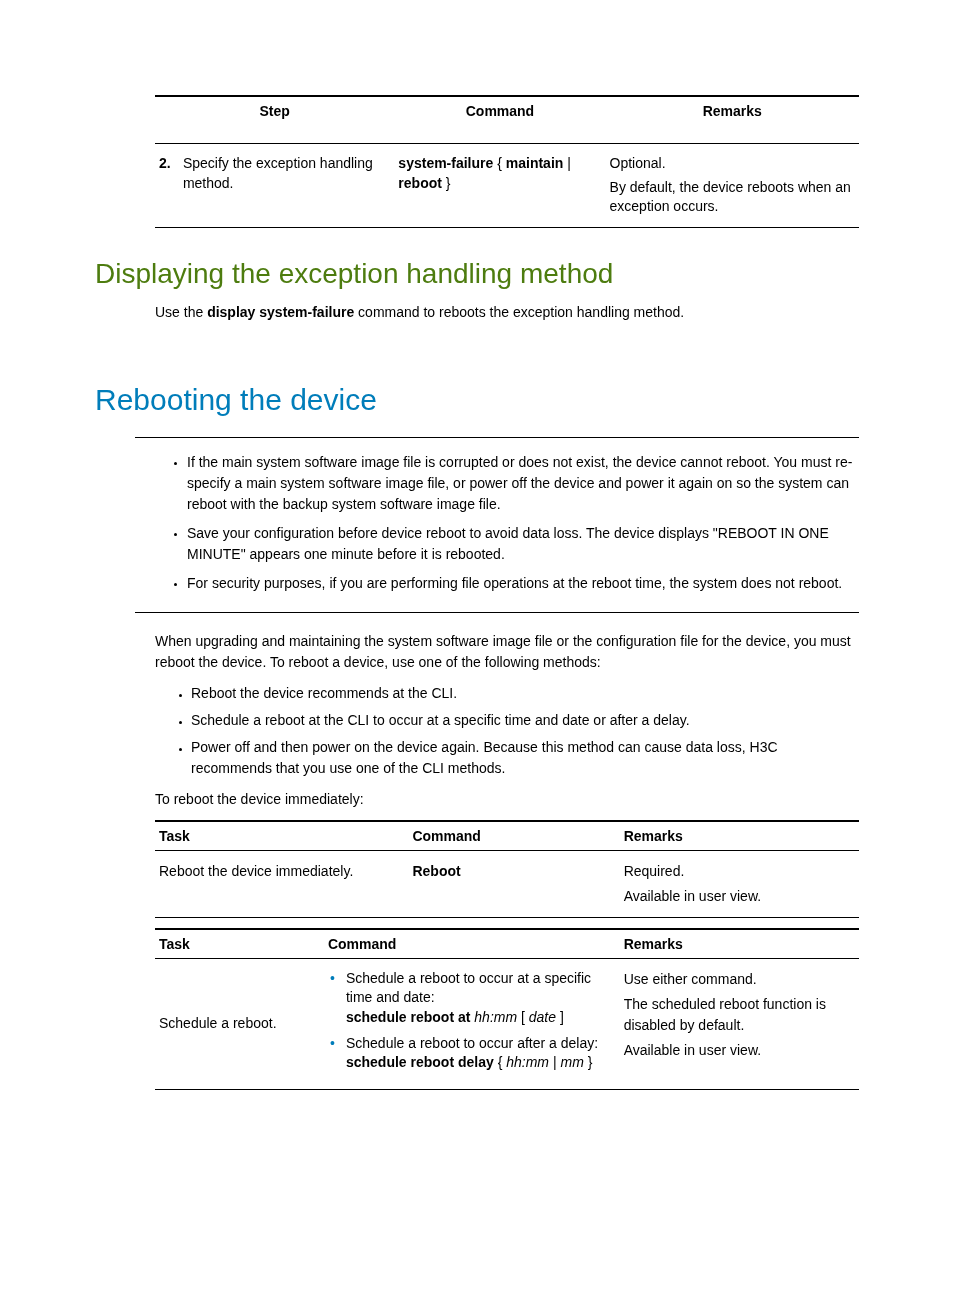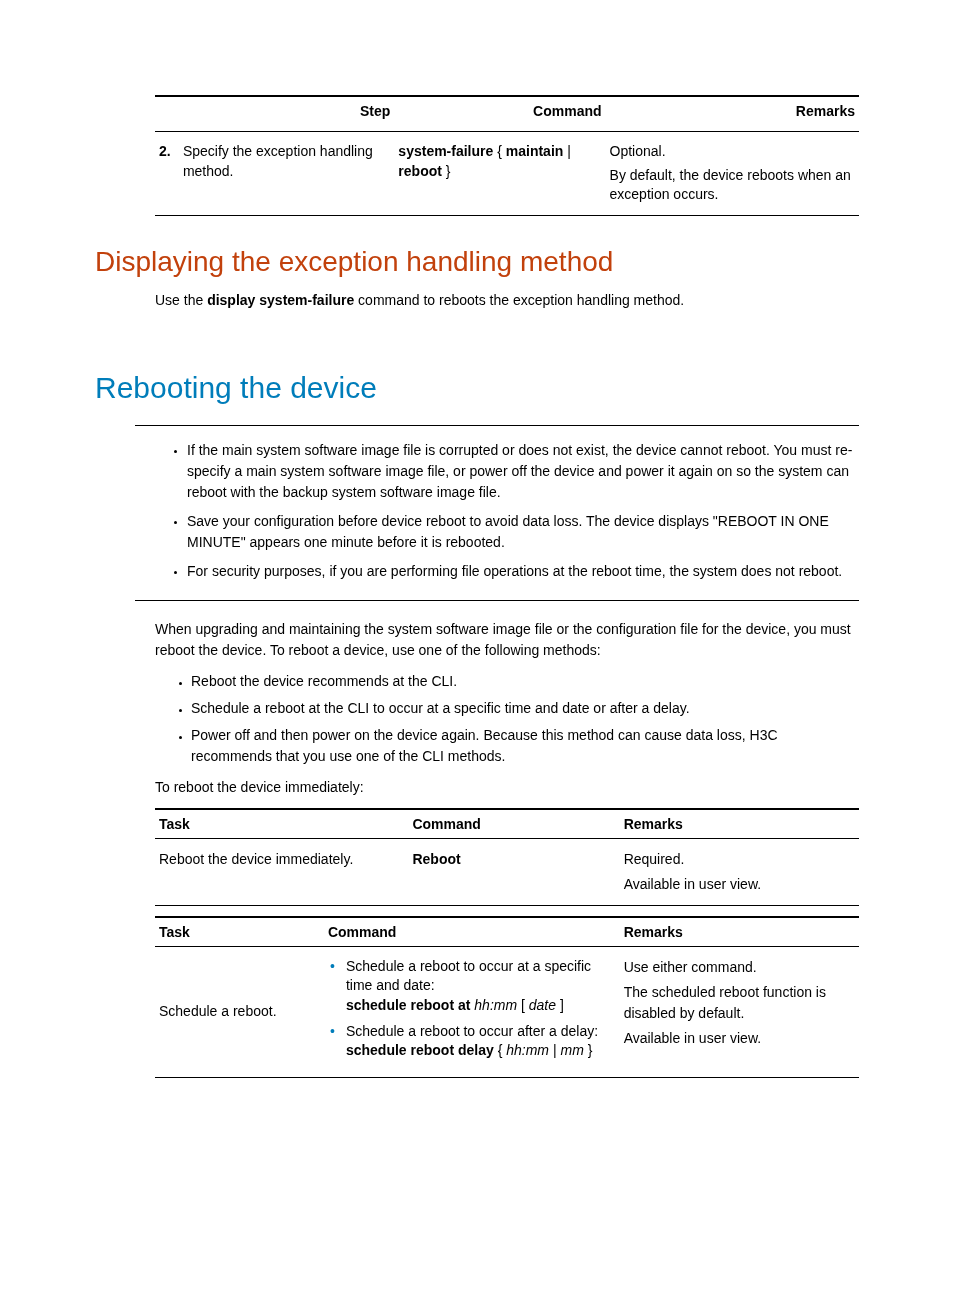--- a/index.html
+++ b/index.html
@@ -19,42 +19,42 @@
   }
   .table1 {
     width: 100%;
     border-top: 2px solid #000;
     border-bottom: 1.5px solid #000;
     border-collapse: collapse;
     margin-left: 60px;
     width: calc(100% - 60px);
   }
   .table1 th {
-    text-align: right;
+    text-align: center;
     font-weight: bold;
     font-size: 14px;
-    padding: 6px 4px 12px 4px;
+    padding: 6px 4px 24px 4px;
     border-bottom: 1px solid #000;
     vertical-align: top;
   }
   .table1 td {
     padding: 10px 4px;
     vertical-align: top;
     font-size: 14px;
     line-height: 1.4;
   }
   .step-num {
     display: inline-block;
     width: 20px;
     font-weight: bold;
   }
   h2.blue {
     font-family: Arial, Helvetica, sans-serif;
     font-weight: normal;
-    color: #c2410c;
+    color: #4d7c0f;
     font-size: 28px;
     margin: 30px 0 12px 0;
   }
   h1.blue {
     font-family: Arial, Helvetica, sans-serif;
     font-weight: normal;
     color: #007dba;
     font-size: 30px;
     margin: 60px 0 20px 0;
   }

